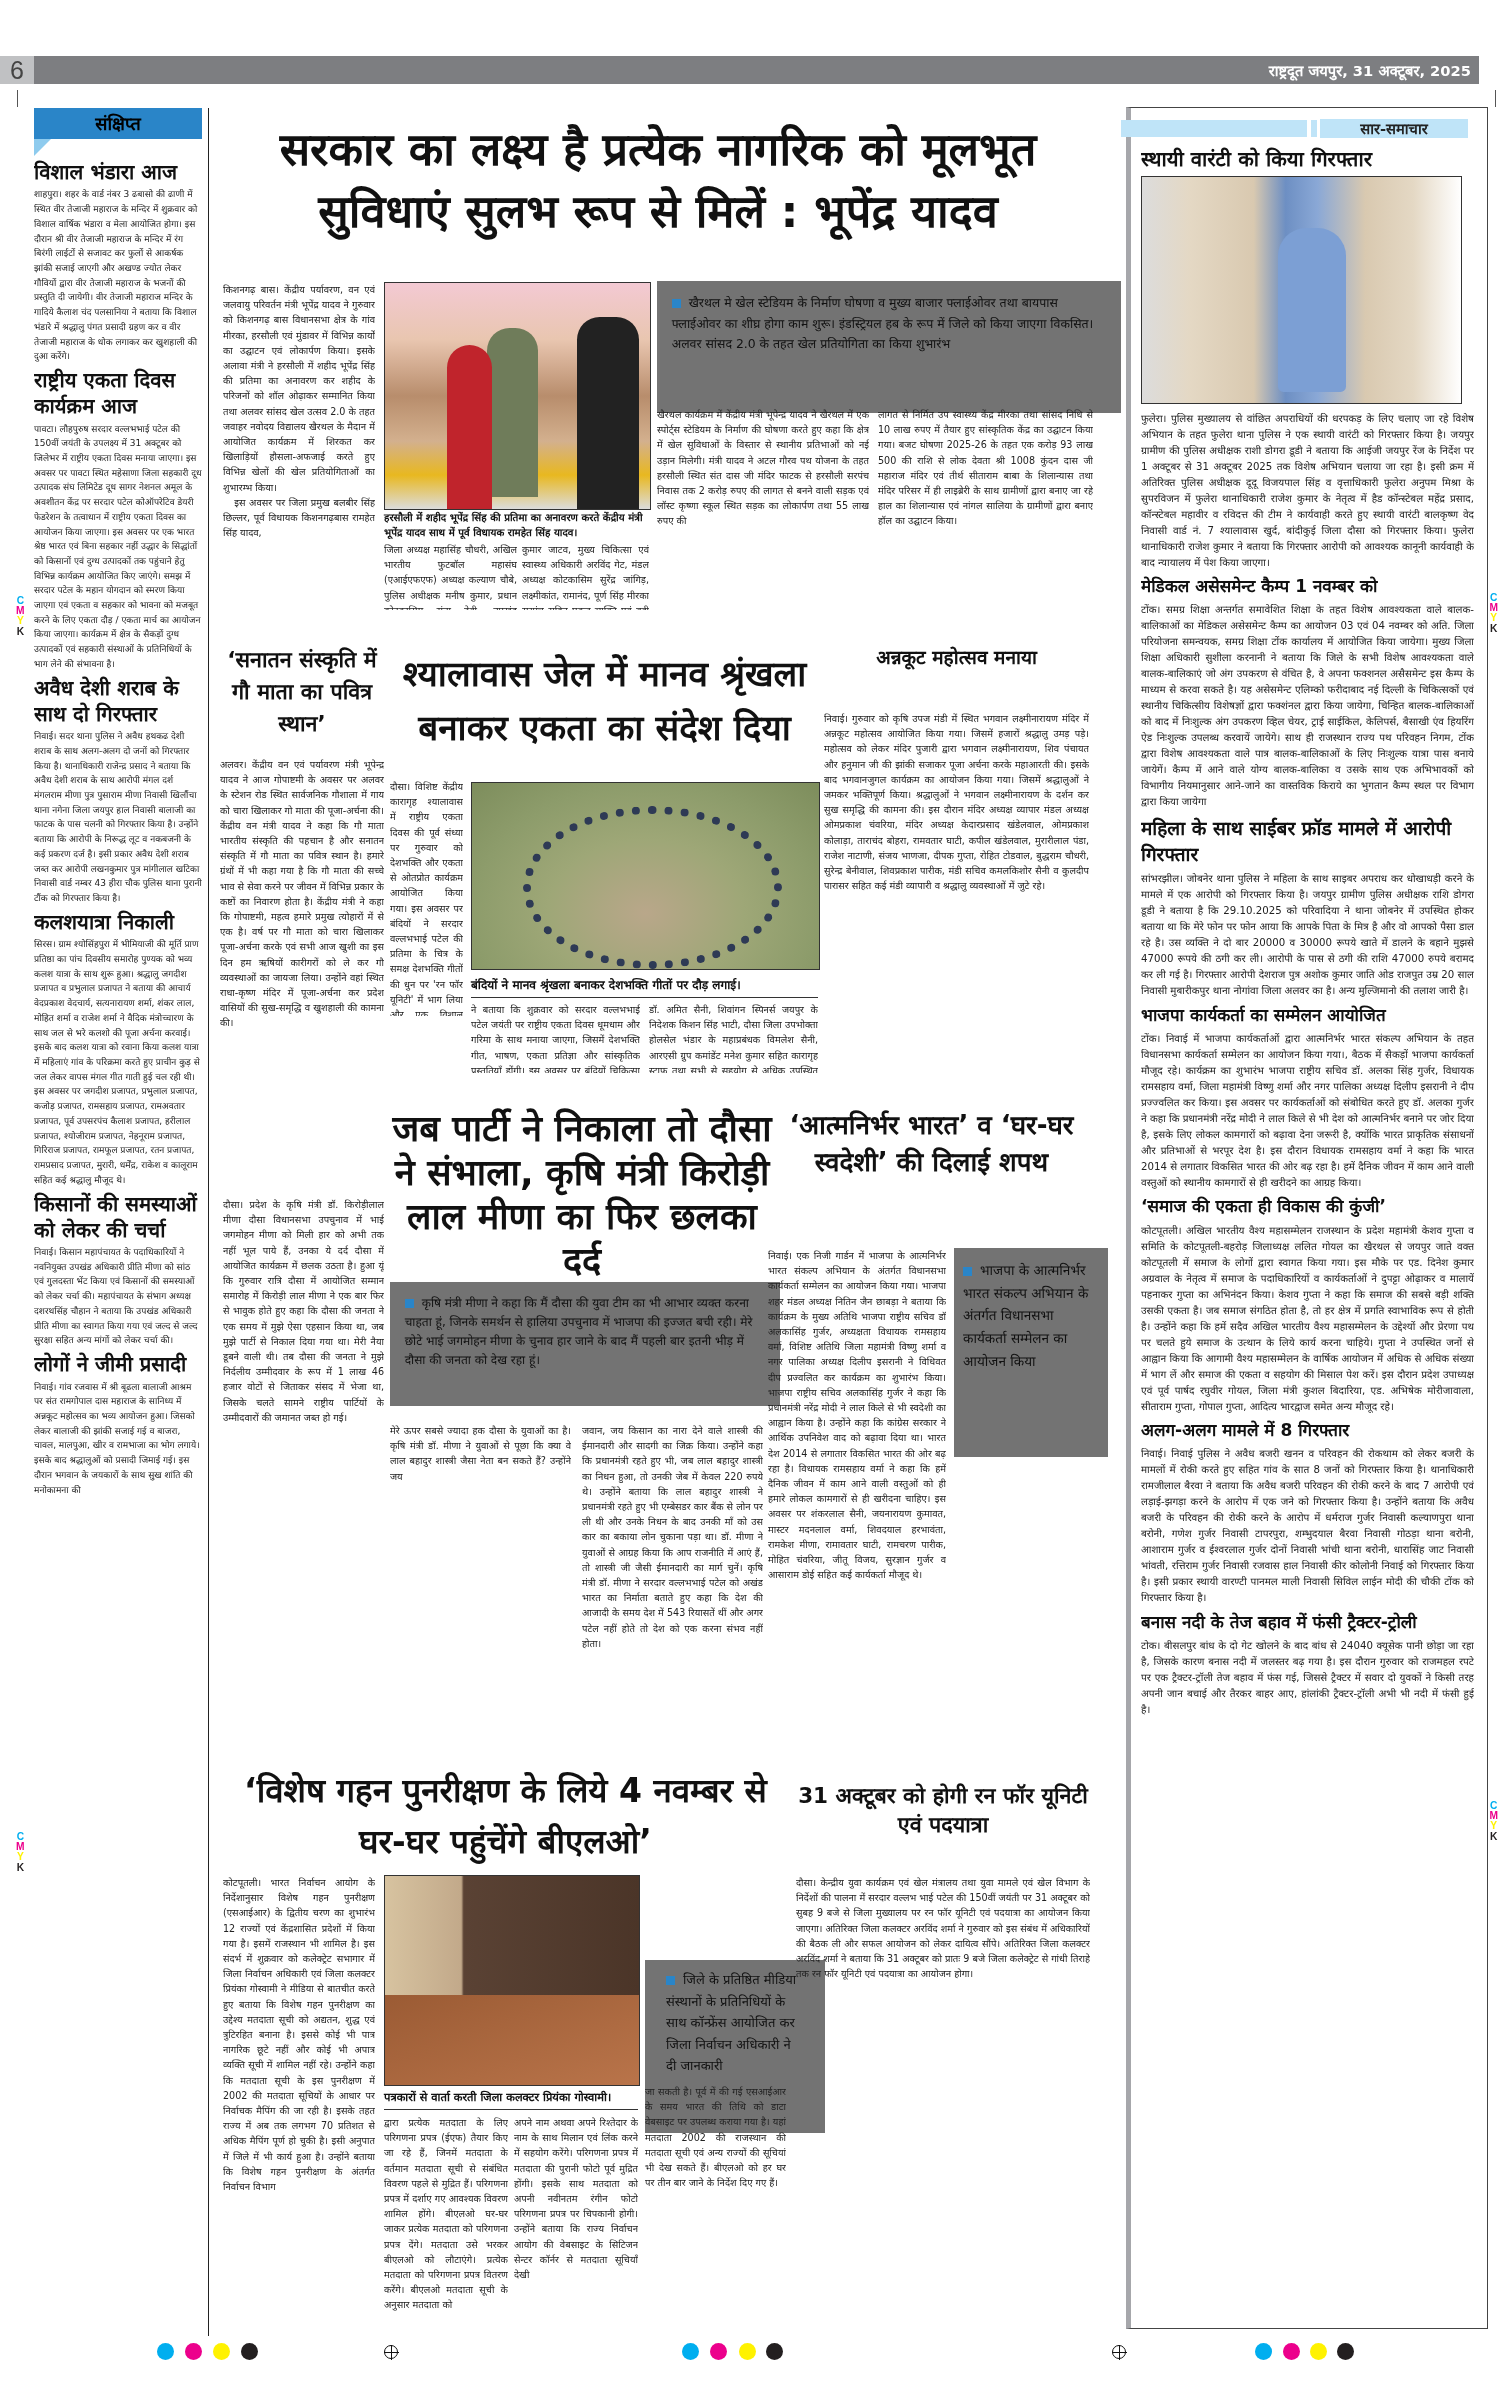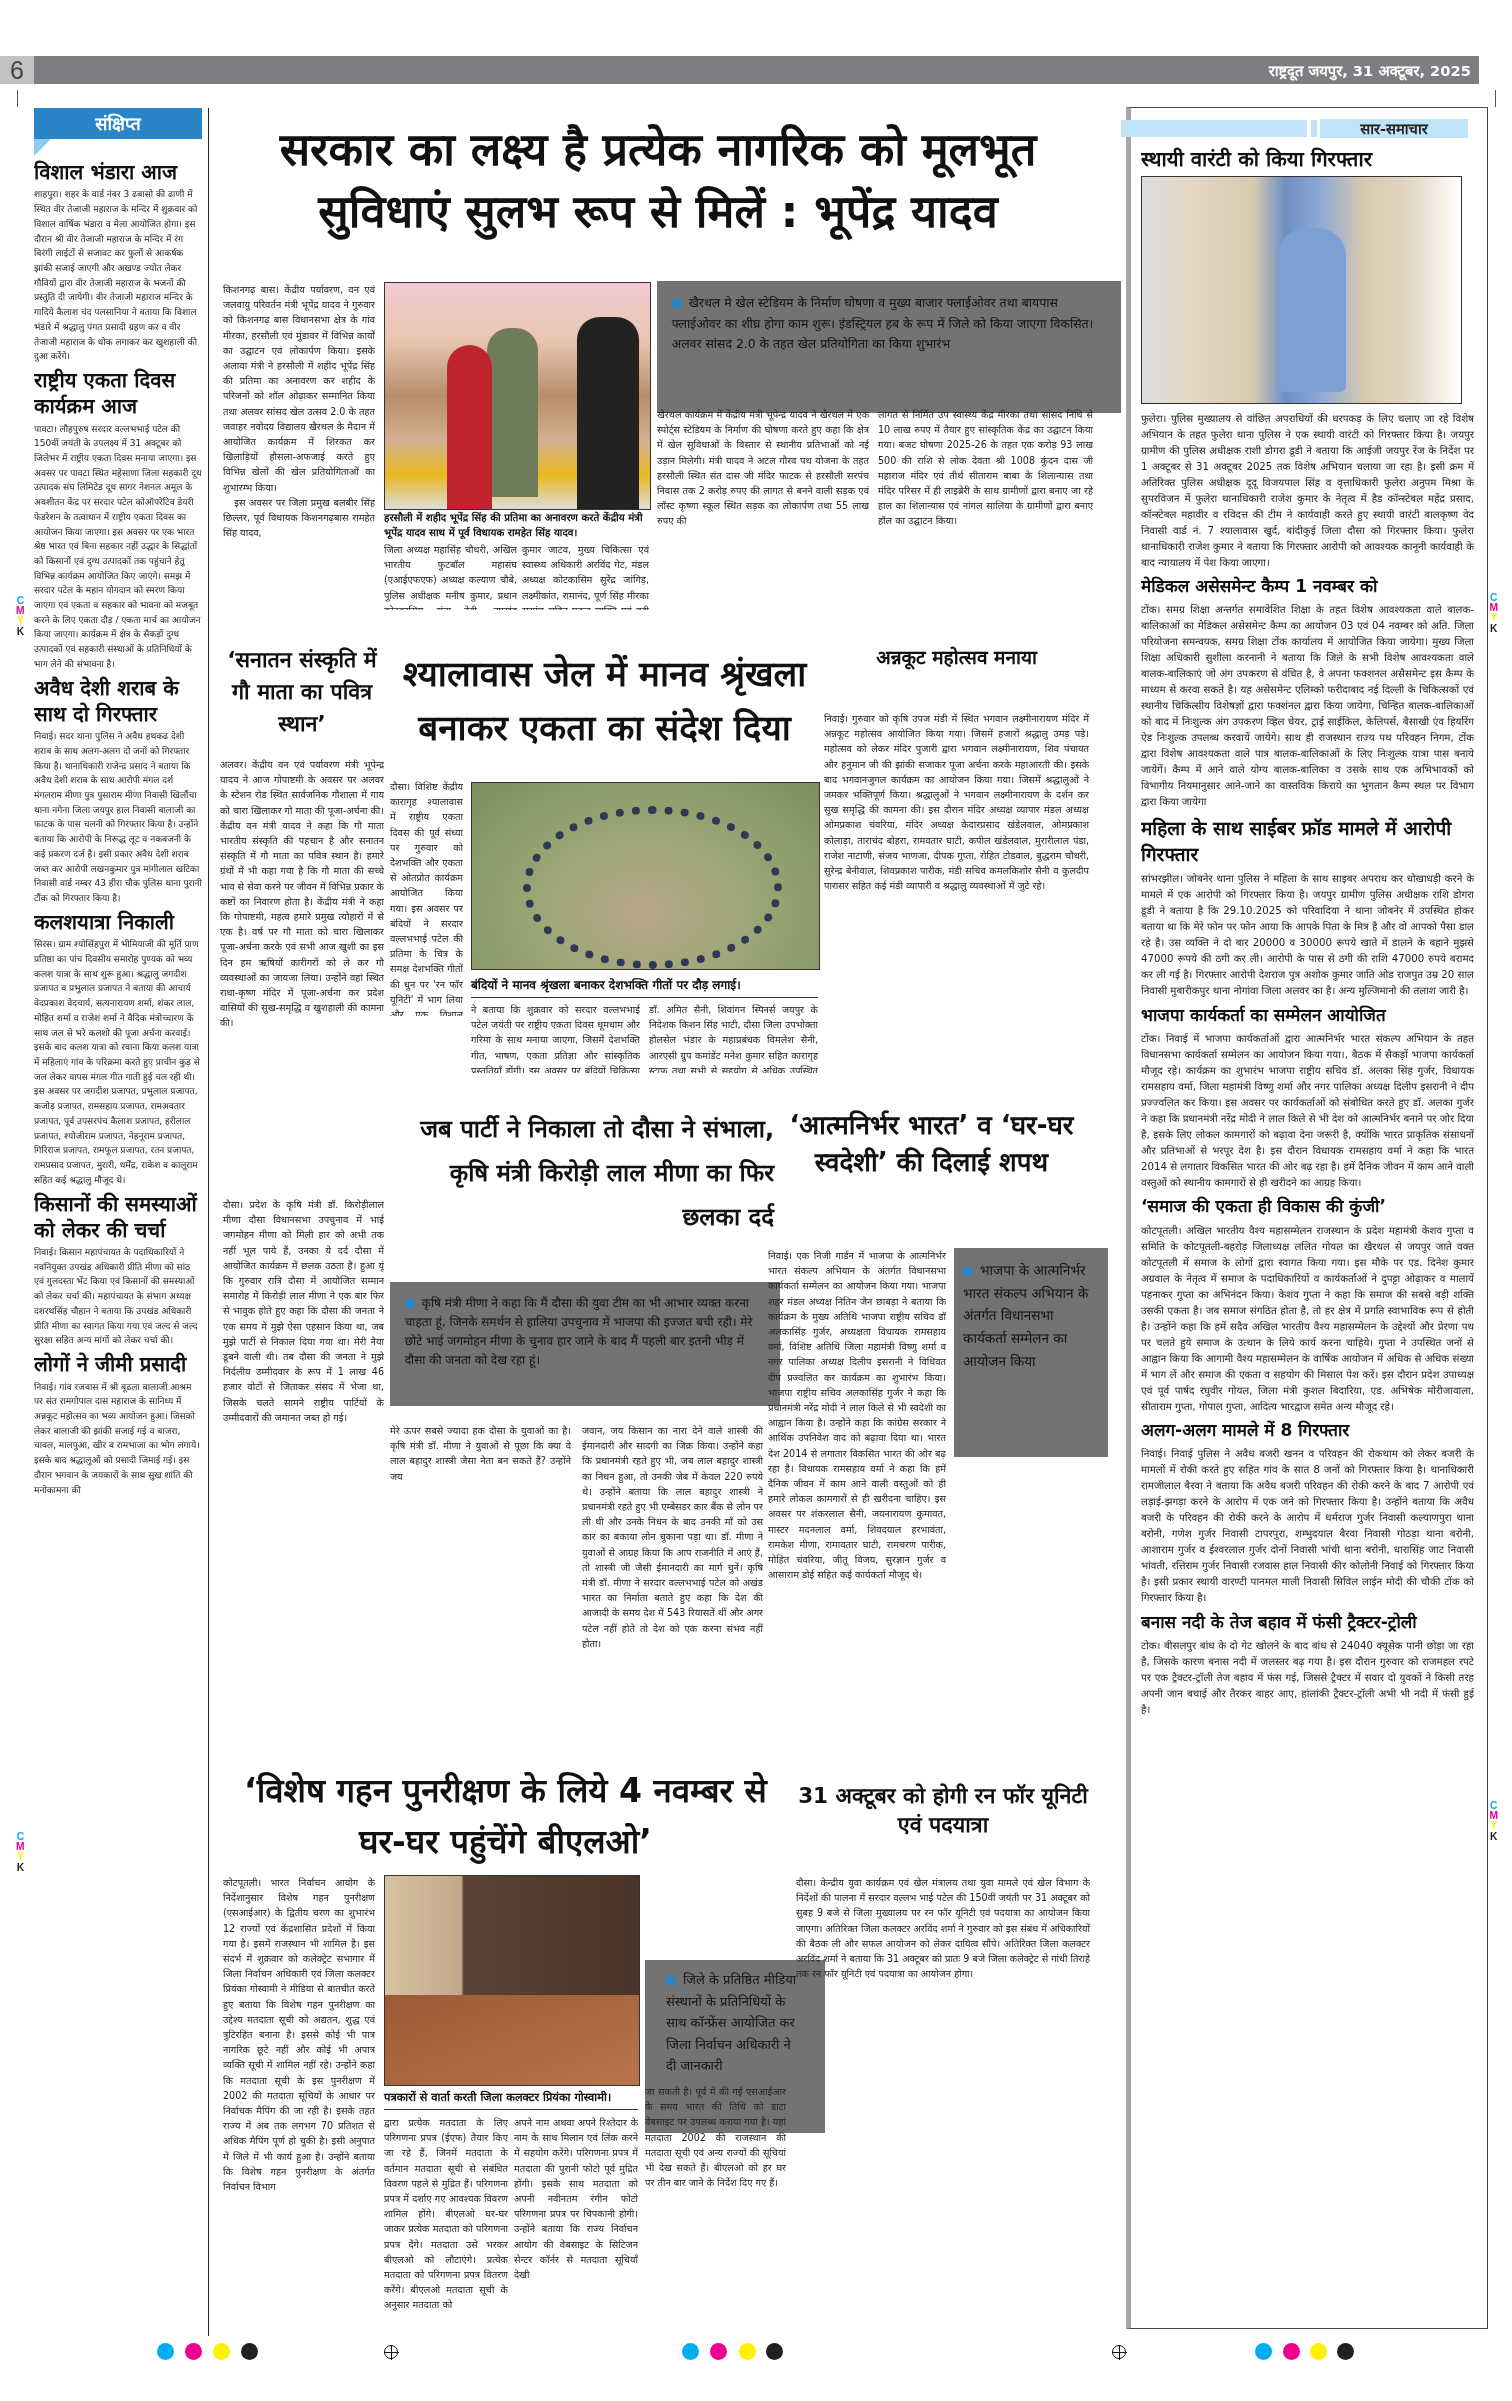--- a/index.html
+++ b/index.html
@@ -6,21 +6,21 @@
   body{width:1512px;height:2401px;position:relative;overflow:hidden;font-family:"DejaVu Sans","Liberation Sans",sans-serif;color:#1a1a1a;}
   .abs{position:absolute;}
   .hdr{left:34px;top:56px;width:1445px;height:28px;background:#7d7e81;display:flex;align-items:center;}
   .pgno{width:34px;height:28px;background:#c0c1c3;color:#444;font:25px "Liberation Sans",sans-serif;display:flex;align-items:center;justify-content:center;margin-left:-34px;}
   .hdr-center{flex:1;text-align:center;color:#fff;font:bold 17px "DejaVu Sans",sans-serif;margin-top:38px;}
   .hdr-right{color:#fff;font:bold 14.7px "DejaVu Sans",sans-serif;padding-right:8px;}
   .vline{position:absolute;width:1.1px;background:#222;}
   .body{font-size:9.6px;line-height:15.2px;text-align:justify;color:#222;}
   .col{position:absolute;overflow:hidden;}
   .hl-big{font-weight:bold;color:#111;text-align:center;line-height:1.25;}
-  .sec-tag{background:#2a85c8;color:#ffffff;font-weight:bold;font-size:18px;text-align:center;padding:3.4px 0;}
+  .sec-tag{background:#2a85c8;color:#000000;font-weight:bold;font-size:18px;text-align:center;padding:3.4px 0;}
   .tri{width:0;height:0;border-top:17px solid #8ecbee;border-right:17px solid transparent;}
   .bluebox{background:#737373;padding:12.4px 14.7px;font-weight:normal;font-size:14px;line-height:22.6px;color:#111;}
   .bluebox .sq{display:inline-block;width:9px;height:9px;background:#2a85c8;margin-right:8px;vertical-align:middle;}
   .photo{position:absolute;border:1.1px solid #333;overflow:hidden;}
   .cap{font-weight:bold;font-size:11.3px;color:#111;}
   .caprule{height:1.1px;background:#333;}
   .sidebox{position:absolute;left:1126px;top:107px;width:356px;height:2220px;border:1.1px solid #444;border-left:5.1px solid #a6a7ab;}
   .sar-bar{position:absolute;left:1121px;top:120px;width:186px;height:17px;background:#bfe4f8;}
   .sar-bar2{position:absolute;left:1311px;top:120px;width:5.6px;height:17px;background:#bfe4f8;}
   .sar-tag{position:absolute;left:1320px;top:119px;width:148px;height:19px;background:#bfe4f8;font-weight:bold;font-size:14.7px;text-align:center;line-height:19px;color:#222;}
@@ -103,21 +103,21 @@
   <div style="position:absolute;left:51px;top:22.6px;width:243px;height:147px;border:8px dotted #2e3a55;border-radius:50%;"></div>
 </div>
 <div class="abs cap" style="left:471px;top:976px;width:347px;font-size:12px;">बंदियों ने मानव श्रृंखला बनाकर देशभक्ति गीतों पर दौड़ लगाई।</div>
 <div class="abs caprule" style="left:471px;top:997px;width:347px;"></div>
 <div class="col body" style="left:471px;top:1002px;width:169px;height:71px;">ने बताया कि शुक्रवार को सरदार वल्लभभाई पटेल जयंती पर राष्ट्रीय एकता दिवस धूमधाम और गरिमा के साथ मनाया जाएगा, जिसमें देशभक्ति गीत, भाषण, एकता प्रतिज्ञा और सांस्कृतिक प्रस्तुतियाँ होंगी। इस अवसर पर बंदियों चिकित्सा व्यवस्था</div>
 <div class="col body" style="left:649px;top:1002px;width:169px;height:71px;">डॉ. अमित सैनी, शिवांगन स्पिनर्स जयपुर के निदेशक किशन सिंह भाटी, दौसा जिला उपभोक्ता होलसेल भंडार के महाप्रबंधक विमलेश सैनी, आरएसी ग्रुप कमांडेंट मनेश कुमार सहित कारागृह स्टाफ तथा सभी से सहयोग से अधिक उपस्थित रहे।</div>
 
 <div class="abs hl-big" style="left:824px;top:644px;width:265px;font-size:19px;line-height:27px;">अन्नकूट महोत्सव मनाया</div>
 <div class="col body" style="left:824px;top:711px;width:265px;height:361px;">निवाई। गुरुवार को कृषि उपज मंडी में स्थित भगवान लक्ष्मीनारायण मंदिर में अन्नकूट महोत्सव आयोजित किया गया। जिसमें हजारों श्रद्धालु उमड़ पड़े। महोत्सव को लेकर मंदिर पुजारी द्वारा भगवान लक्ष्मीनारायण, शिव पंचायत और हनुमान जी की झांकी सजाकर पूजा अर्चना करके महाआरती की। इसके बाद भगवानजुगल कार्यक्रम का आयोजन किया गया। जिसमें श्रद्धालुओं ने जमकर भक्तिपूर्ण किया। श्रद्धालुओं ने भगवान लक्ष्मीनारायण के दर्शन कर सुख समृद्धि की कामना की। इस दौरान मंदिर अध्यक्ष व्यापार मंडल अध्यक्ष ओमप्रकाश चंवरिया, मंदिर अध्यक्ष केदारप्रसाद खंडेलवाल, ओमप्रकाश कोलाड़ा, ताराचंद बोहरा, रामवतार घाटी, कपील खंडेलवाल, मुरारीलाल पंडा, राजेश नाटाणी, संजय भाणजा, दीपक गुप्ता, रोहित टोडवाल, बुद्धराम चौधरी, सुरेन्द्र बेनीवाल, शिवप्रकाश पारीक, मंडी सचिव कमलकिशोर सैनी व कुलदीप पारासर सहित कई मंडी व्यापारी व श्रद्धालु व्यवस्थाओं में जुटे रहे।</div>
 
-<div class="abs hl-big" style="left:390px;top:1107px;width:384px;font-size:24px;line-height:44px;text-align:right;">जब पार्टी ने निकाला तो दौसा ने संभाला, कृषि मंत्री किरोड़ी लाल मीणा का फिर छलका दर्द</div>
+<div class="abs hl-big" style="left:390px;top:1107px;width:384px;font-size:36px;line-height:44px;text-align:center;">जब पार्टी ने निकाला तो दौसा ने संभाला, कृषि मंत्री किरोड़ी लाल मीणा का फिर छलका दर्द</div>
 <div class="col body" style="left:223px;top:1197px;width:161px;height:457px;">दौसा। प्रदेश के कृषि मंत्री डॉ. किरोड़ीलाल मीणा दौसा विधानसभा उपचुनाव में भाई जगमोहन मीणा को मिली हार को अभी तक नहीं भूल पाये हैं, उनका ये दर्द दौसा में आयोजित कार्यक्रम में छलक उठता है। हुआ यूं कि गुरुवार रात्रि दौसा में आयोजित सम्मान समारोह में किरोड़ी लाल मीणा ने एक बार फिर से भावुक होते हुए कहा कि दौसा की जनता ने एक समय में मुझे ऐसा एहसान किया था, जब मुझे पार्टी से निकाल दिया गया था। मेरी नैया डूबने वाली थी। तब दौसा की जनता ने मुझे निर्दलीय उम्मीदवार के रूप में 1 लाख 46 हजार वोटों से जिताकर संसद में भेजा था, जिसके चलते सामने राष्ट्रीय पार्टियों के उम्मीदवारों की जमानत जब्त हो गई।</div>
 <div class="abs bluebox" style="left:390px;top:1282px;width:361px;height:99px;font-size:12px;line-height:19px;">
   <span class="sq"></span><span>कृषि मंत्री मीणा ने कहा कि मैं दौसा की युवा टीम का भी आभार व्यक्त करना चाहता हूं, जिनके समर्थन से हालिया उपचुनाव में भाजपा की इज्जत बची रही। मेरे छोटे भाई जगमोहन मीणा के चुनाव हार जाने के बाद मैं पहली बार इतनी भीड़ में दौसा की जनता को देख रहा हूं।</span>
 </div>
 <div class="col body" style="left:390px;top:1423px;width:181px;height:226px;">मेरे ऊपर सबसे ज्यादा हक दौसा के युवाओं का है। कृषि मंत्री डॉ. मीणा ने युवाओं से पूछा कि क्या वे लाल बहादुर शास्त्री जैसा नेता बन सकते हैं? उन्होंने जय</div>
 <div class="col body" style="left:582px;top:1423px;width:181px;height:226px;">जवान, जय किसान का नारा देने वाले शास्त्री की ईमानदारी और सादगी का जिक्र किया। उन्होंने कहा कि प्रधानमंत्री रहते हुए भी, जब लाल बहादुर शास्त्री का निधन हुआ, तो उनकी जेब में केवल 220 रुपये थे। उन्होंने बताया कि लाल बहादुर शास्त्री ने प्रधानमंत्री रहते हुए भी एम्बेसडर कार बैंक से लोन पर ली थी और उनके निधन के बाद उनकी माँ को उस कार का बकाया लोन चुकाना पड़ा था। डॉ. मीणा ने युवाओं से आग्रह किया कि आप राजनीति में आएं हैं, तो शास्त्री जी जैसी ईमानदारी का मार्ग चुनें। कृषि मंत्री डॉ. मीणा ने सरदार वल्लभभाई पटेल को अखंड भारत का निर्माता बताते हुए कहा कि देश की आजादी के समय देश में 543 रियासतें थीं और अगर पटेल नहीं होते तो देश को एक करना संभव नहीं होता।</div>
 
 <div class="abs hl-big" style="left:768px;top:1107px;width:327px;font-size:26px;line-height:37px;">‘आत्मनिर्भर भारत’ व ‘घर-घर स्वदेशी’ की दिलाई शपथ</div>
 <div class="abs bluebox" style="left:954px;top:1248px;width:136px;height:186px;font-size:13.6px;line-height:22.6px;padding:11.3px 9px;">
   <span class="sq"></span><span>भाजपा के आत्मनिर्भर भारत संकल्प अभियान के अंतर्गत विधानसभा कार्यकर्ता सम्मेलन का आयोजन किया</span>

